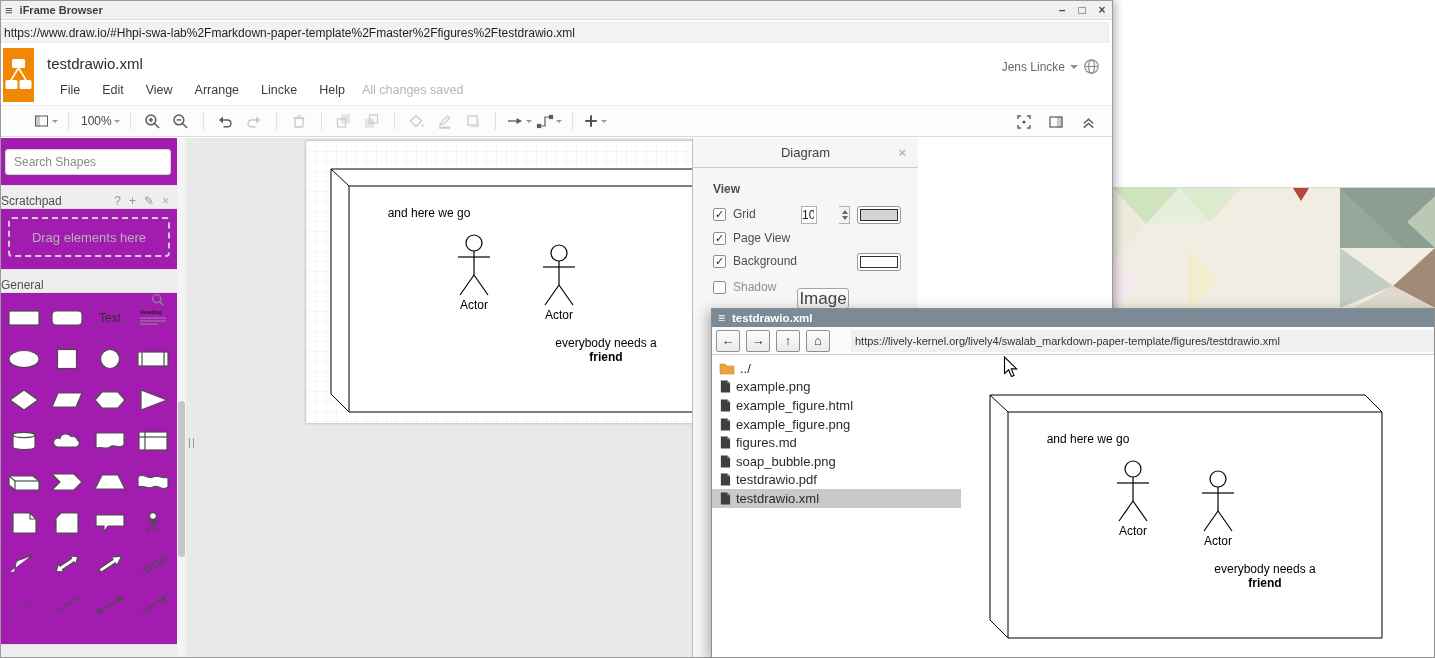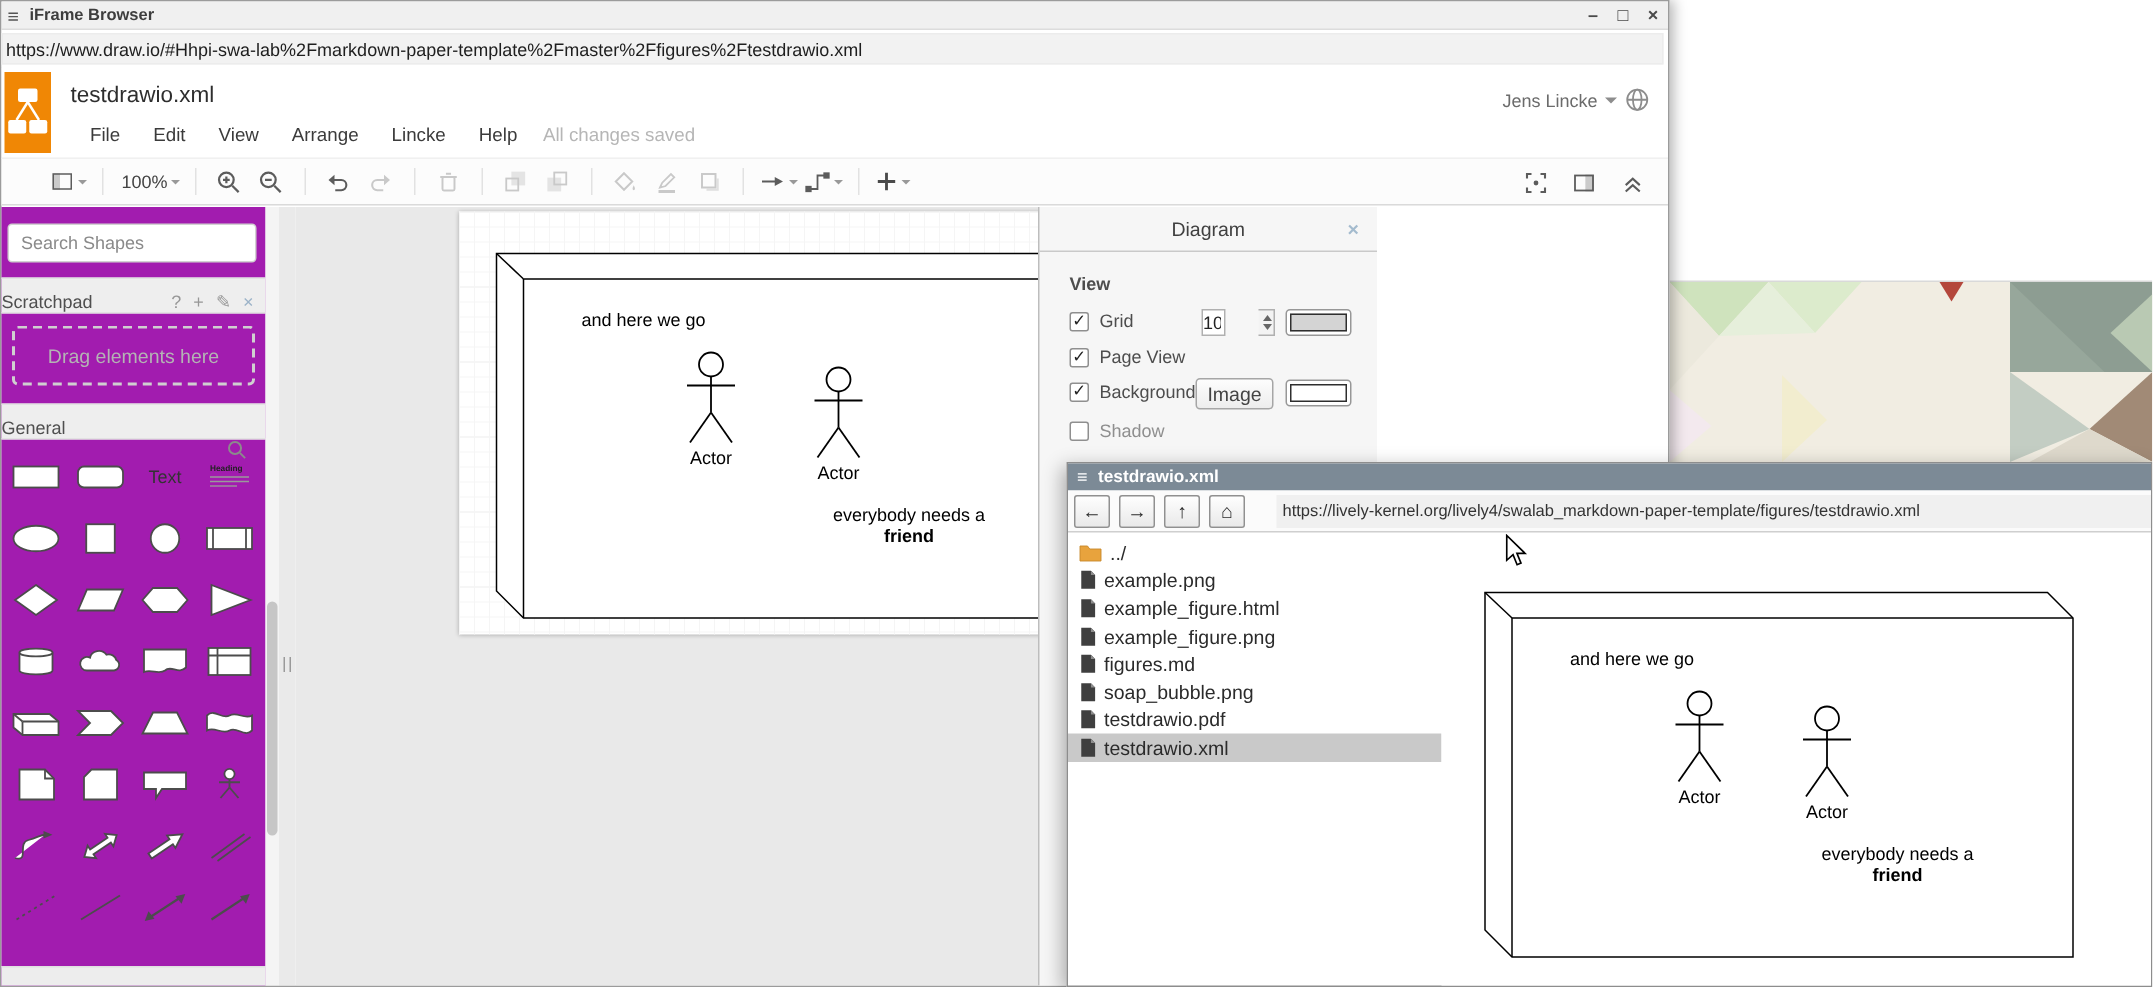--- a/index.html
+++ b/index.html
@@ -85,21 +85,21 @@
   .fmt-row { position:absolute; left:20px; display:flex; align-items:center; gap:7px; }
   .cb { width:13px; height:13px; border:1px solid #8f8f8f; border-radius:2px; background:#fff; font-size:11px; line-height:11px; text-align:center; color:#222; }
   .cb.on::before { content:"\2713"; }
   .num-input { position:absolute; width:16px; height:18px; border:1px solid #b0b0b0; background:#fff; font-size:12px; text-align:right; padding-right:2px; font-family:"Liberation Sans",sans-serif; color:#222; }
   .spin { position:absolute; width:11px; height:18px; border:1px solid #b0b0b0; border-left:none; background:#f3f3f3; }
   .spin::before, .spin::after { content:""; position:absolute; left:2.5px; width:0; height:0; border-left:3px solid transparent; border-right:3px solid transparent; }
   .spin::before { top:3px; border-bottom:4px solid #666; }
   .spin::after { bottom:3px; border-top:4px solid #666; }
   .swatch { position:absolute; width:44px; height:18px; border:1px solid #979797; border-radius:3px; background:#fff; padding:2px; }
   .swatch > div { width:100%; height:100%; border:1px solid #2e2e2e; }
-  .btn-image { position:absolute; width:52px; height:21px; border:1px solid #a6a6a6; border-radius:3px; background:linear-gradient(#fdfdfd,#ededed); font-size:13px; color:#444; display:flex; align-items:center; justify-content:center; }
+  .btn-image { position:absolute; width:52px; height:21px; border:1px solid #a6a6a6; border-radius:3px; background:linear-gradient(#fdfdfd,#ededed); font-size:17px; color:#444; display:flex; align-items:center; justify-content:center;margin-top:36px; }
 
   
   .fbw { position:absolute; left:711px; top:308px; width:724px; height:350px; background:#fff; border:1px solid #8d8d8d; box-shadow:-3px 3px 12px rgba(0,0,0,.3); }
   .fb-titlebar { height:18px; background:#7c8a96; display:flex; align-items:center; color:#fff; font-size:11.5px; font-weight:bold; }
   .fb-burger { margin:0 7px 0 6px; font-size:12px; }
   .fb-navbar { height:28px; background:#fbfbfb; border-bottom:1px solid #cfcfcf; display:flex; align-items:center; padding-left:4px; }
   .nav-btn { width:24px; height:22px; border:1px solid #909090; border-radius:2px; background:linear-gradient(#fefefe,#e9e9e9); color:#2b2b2b; font-size:13px; font-weight:bold; display:flex; align-items:center; justify-content:center; margin-right:6px; }
   .fb-url { flex:1; height:22px; margin-left:15px; background:#f0f0f0; border:none; font-size:11px; color:#333; padding:0 4px; font-family:"Liberation Sans",sans-serif; }
   .fb-content { position:absolute; left:0; top:47px; right:0; bottom:0; display:flex; }
   .fb-list { width:249px; padding-top:3px; font-size:13px; color:#2b2b2b; }

